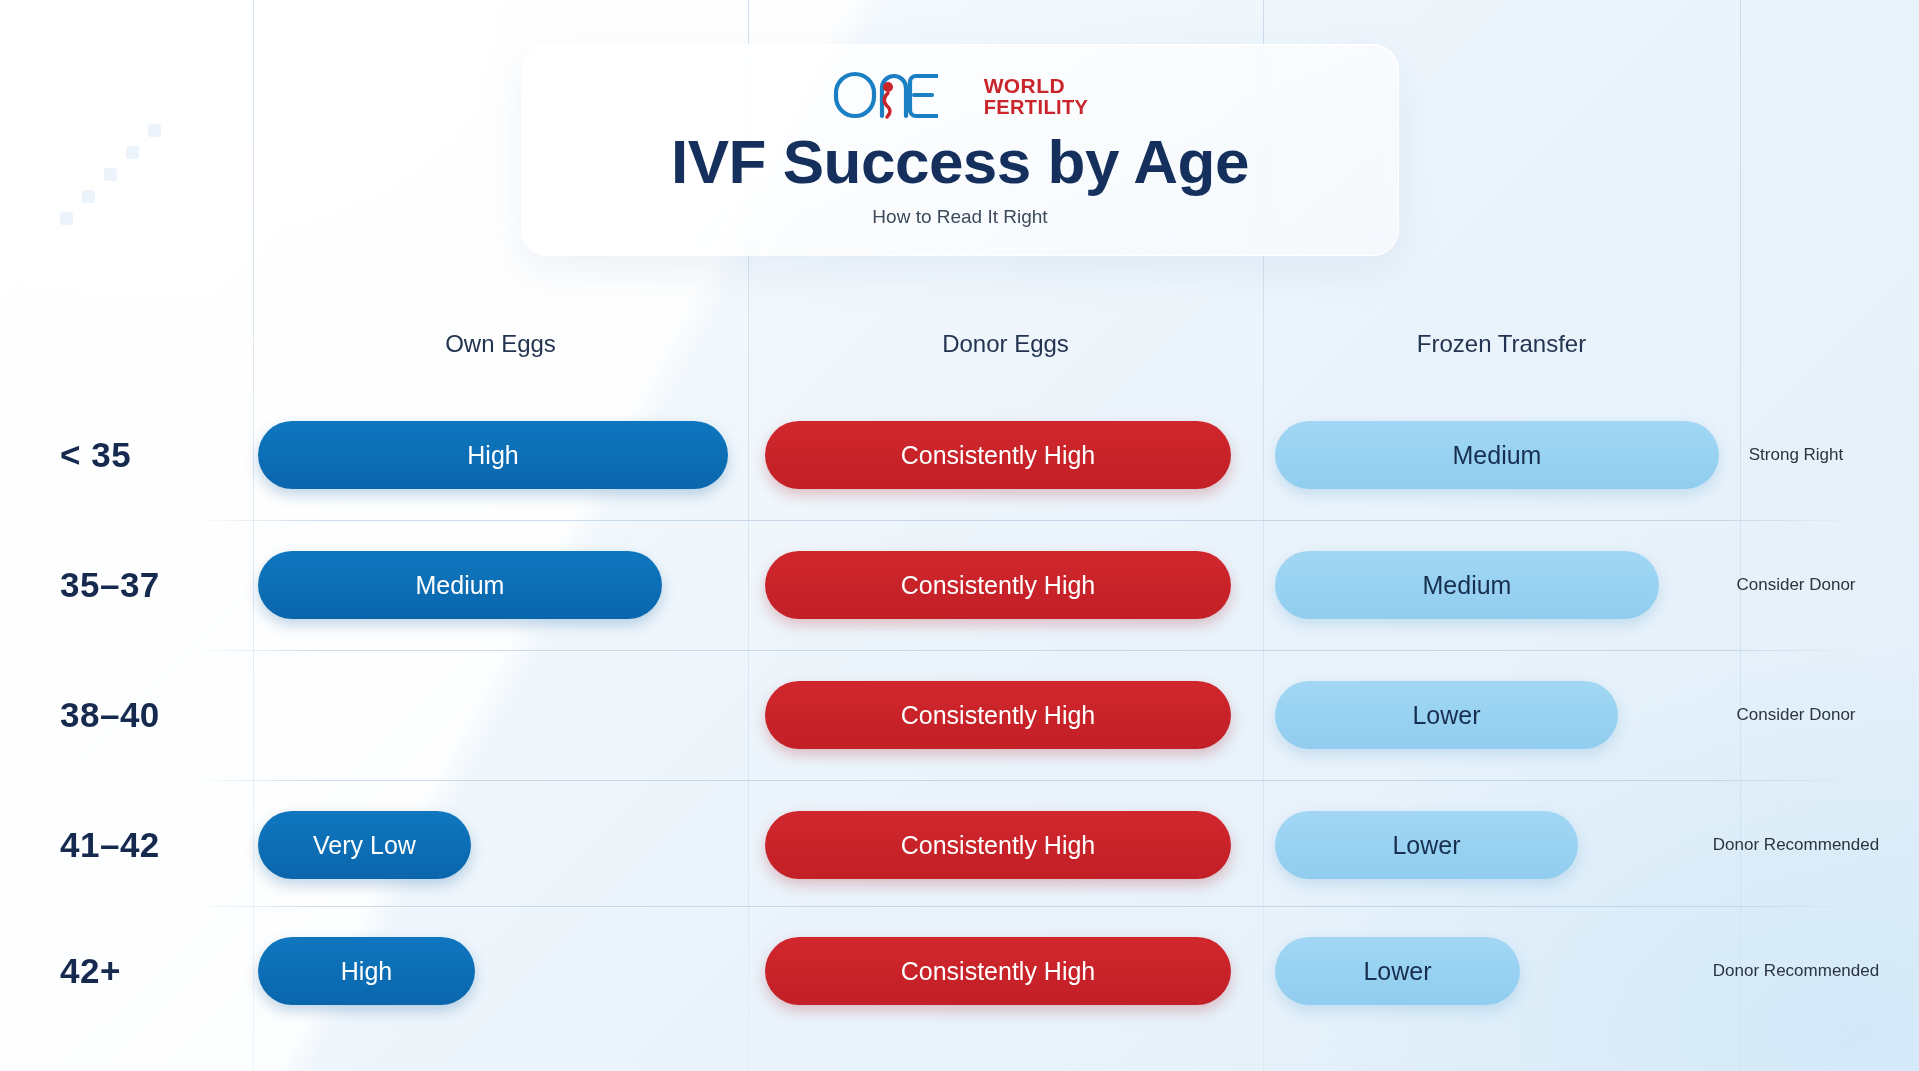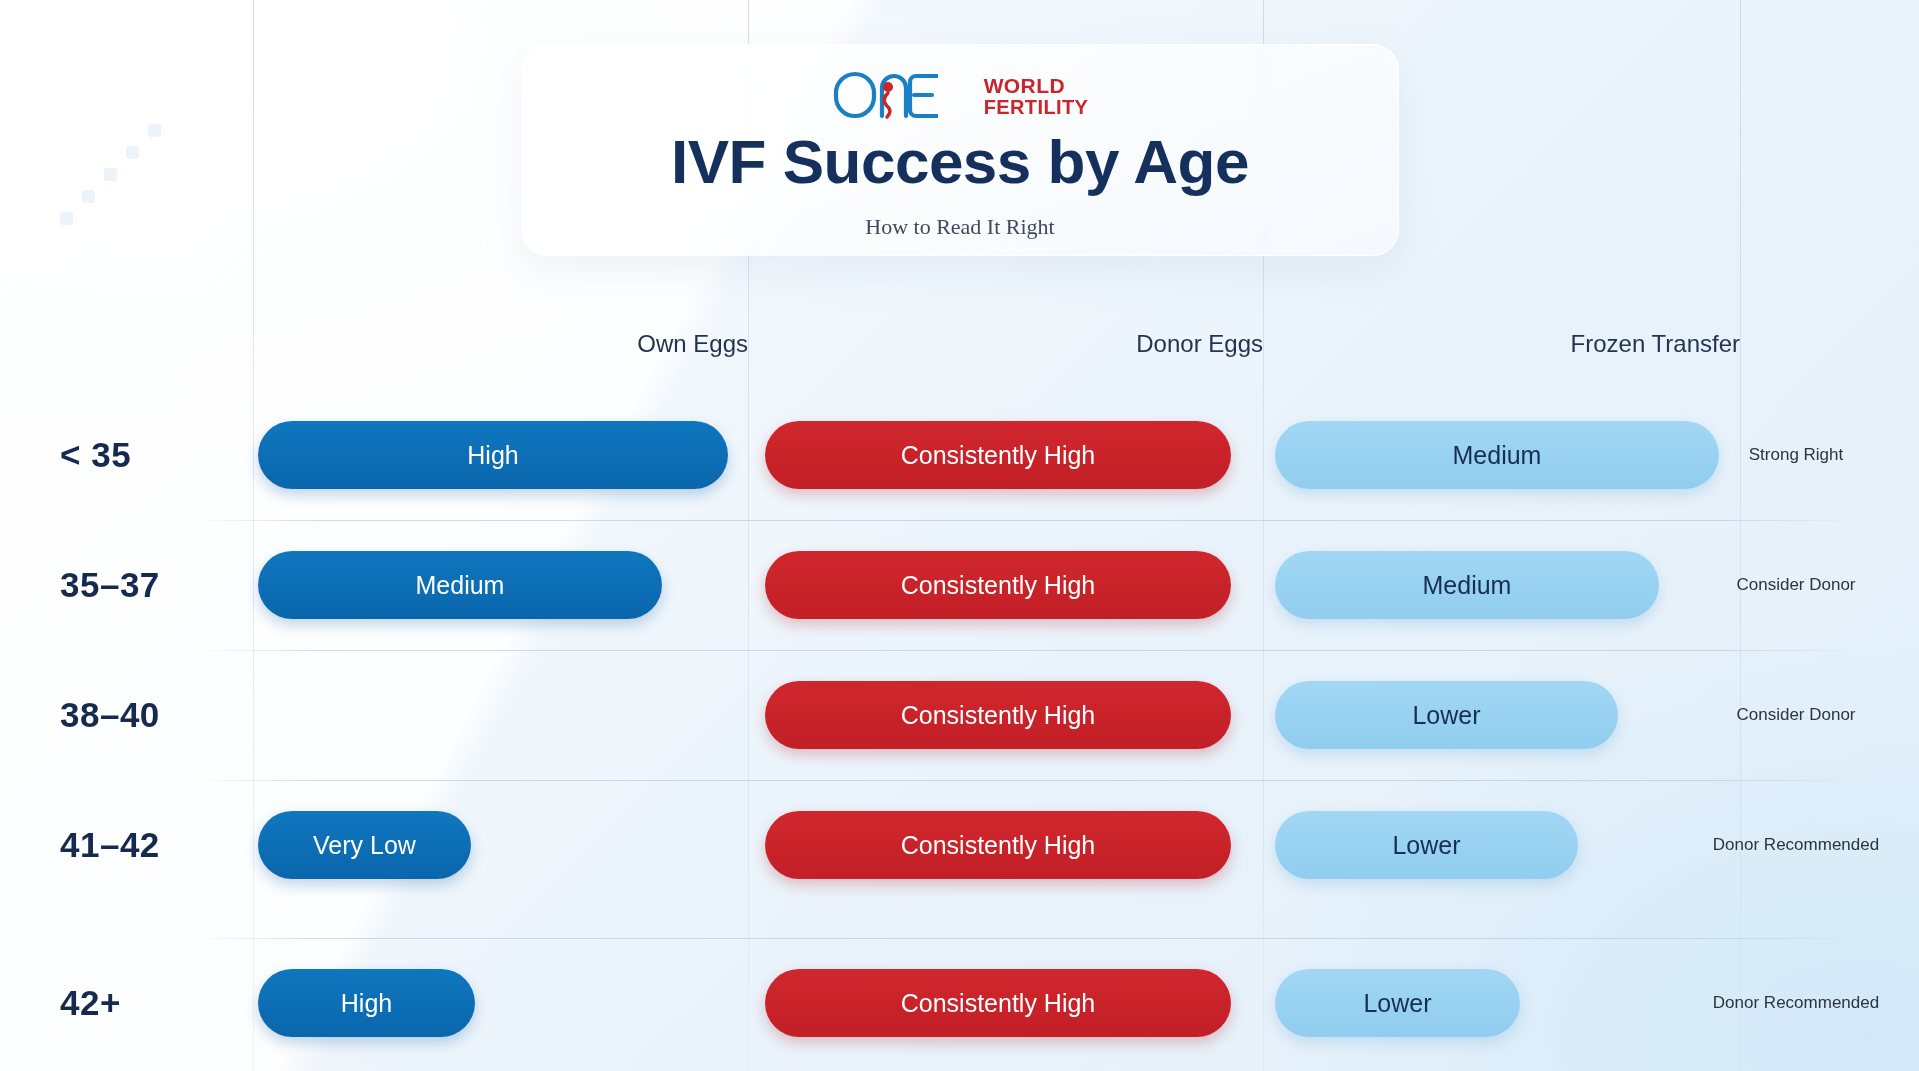--- a/index.html
+++ b/index.html
@@ -85,37 +85,36 @@
 
   .title {
     font-size:62px;
     font-weight:bold;
     color:#15305c;
     letter-spacing:-.5px;
     margin-top:4px;
     line-height:1.08;
   }
   .subtitle {
-    font-size:22px;
+    font-size:19px;
     color:#3d4a5c;
-    margin-top:18px;
-    font-family:Liberation Serif, serif;
+    margin-top:10px;
   }
 
   
   .grid {
     position:absolute;
     left:0; top:330px; right:0;
   }
   .col-head {
     position:absolute;
     top:0;
     font-size:24px;
     color:#233450;
-    text-align:right;
+    text-align:center;
   }
 
   .row {
     position:absolute;
     left:0; right:0; height:130px;
   }
   .row-line {
     position:absolute; left:190px; right:60px; top:0; height:1px;
     background:linear-gradient(to right, rgba(178,201,223,0), rgba(178,201,223,.65) 8%, rgba(178,201,223,.65) 92%, rgba(178,201,223,0));
   }
@@ -241,21 +240,21 @@
 
   <div class="row" style="top:450px;">
     <div class="row-line"></div>
     <div class="age">41–42</div>
     <div class="pill own" style="left:258px; width:213px;">Very Low</div>
     <div class="pill donor" style="left:765px; width:466px;">Consistently High</div>
     <div class="pill frozen" style="left:1275px; width:303px;">Lower</div>
     <div class="note">Donor Recommended</div>
   </div>
 
-  <div class="row" style="top:608px;">
+  <div class="row" style="top:576px;">
     <div class="row-line"></div>
     <div class="age">42+</div>
     <div class="pill own" style="left:258px; width:217px;">High</div>
     <div class="pill donor" style="left:765px; width:466px;">Consistently High</div>
     <div class="pill frozen" style="left:1275px; width:245px;">Lower</div>
     <div class="note">Donor Recommended</div>
   </div>
 
 </div>
 

